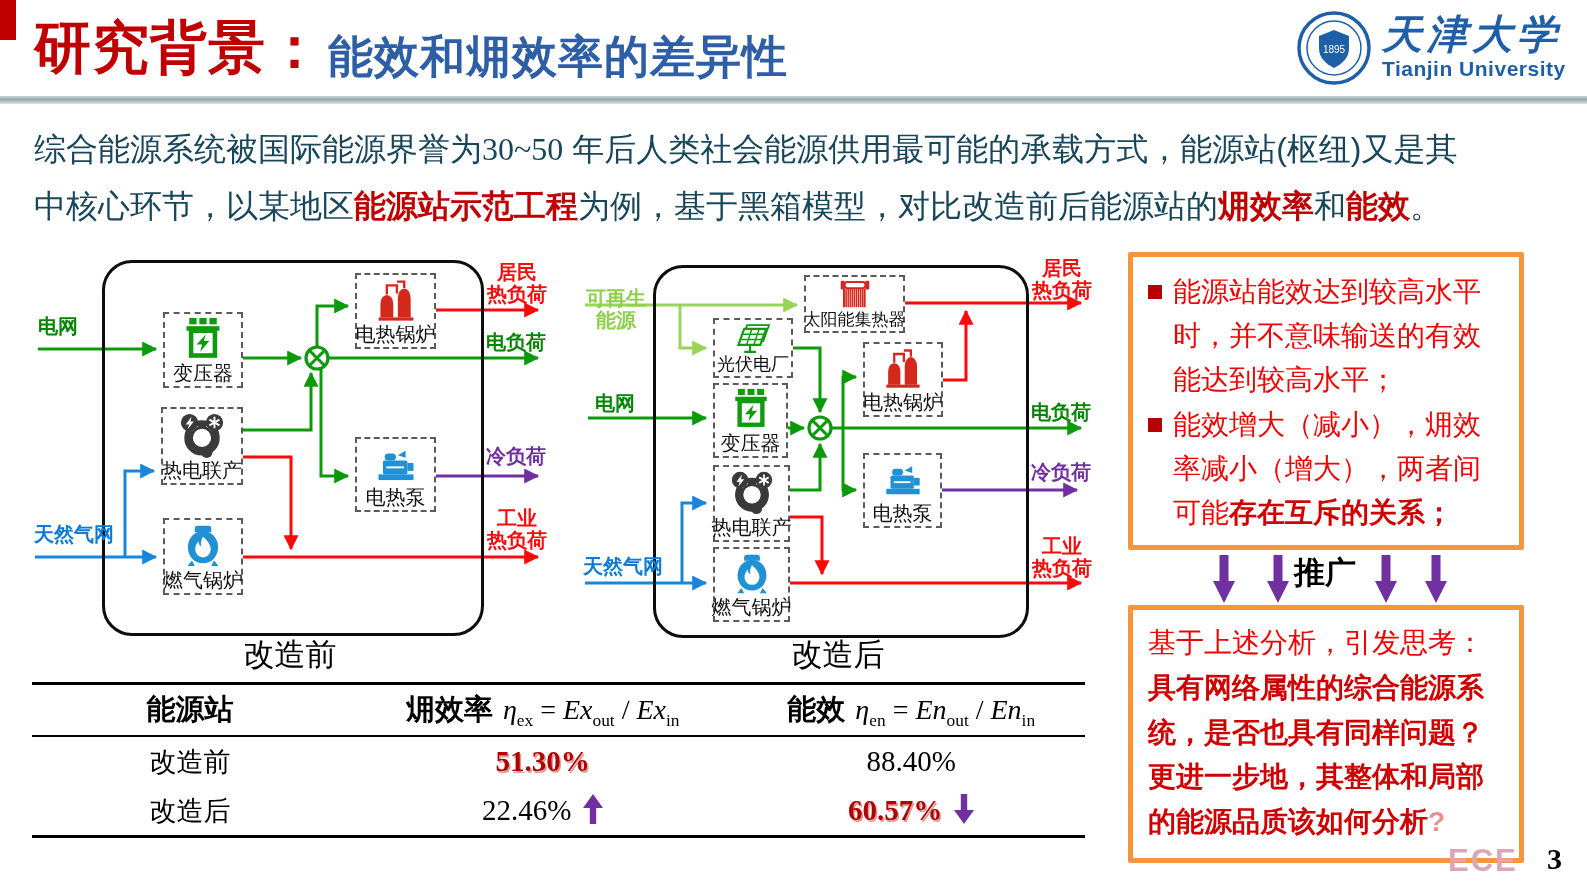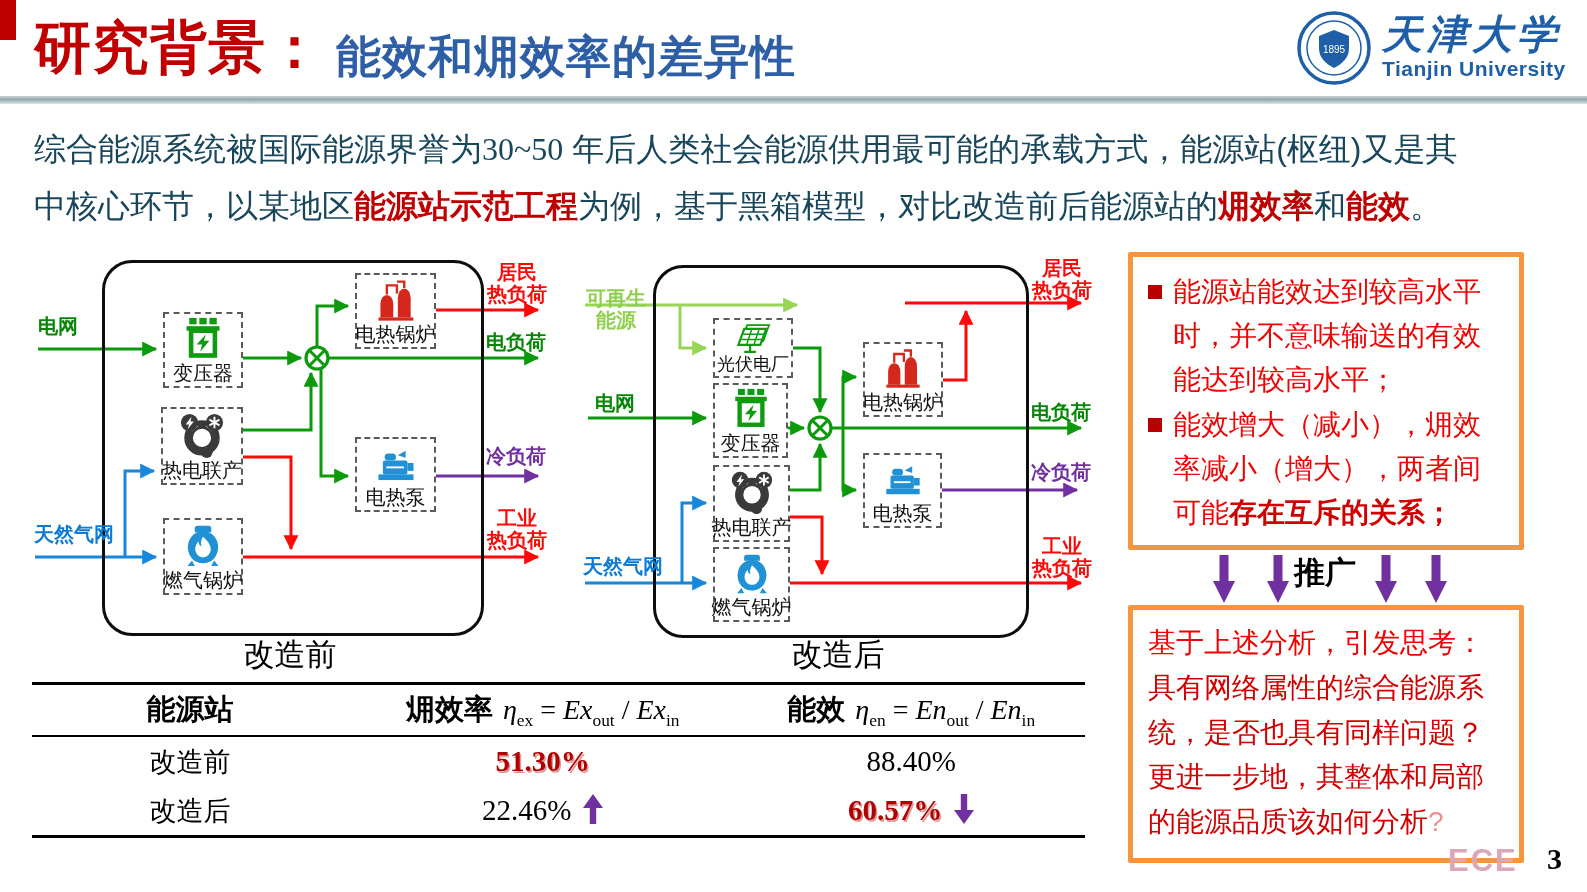--- a/index.html
+++ b/index.html
@@ -4,21 +4,21 @@
 <style>
   html,body{margin:0;padding:0;background:#888;}
   .slide{position:relative;width:1587px;height:892px;background:#fff;overflow:hidden;
          font-family:"Liberation Sans","DejaVu Sans",sans-serif;}
   .abs{position:absolute;}
 
   
   .corner-mark{position:absolute;left:0;top:0;width:16px;height:40px;background:#c00000;}
   .title-row{position:absolute;left:34px;top:10px;display:flex;align-items:flex-end;}
   .title-red{font-size:57px;font-weight:bold;color:#c00000;letter-spacing:1px;}
-  .title-blue{font-size:45px;font-weight:bold;color:#2d5ea6;margin-left:12px;letter-spacing:1px;}
+  .title-blue{font-size:45px;font-weight:bold;color:#2d5ea6;margin-left:4px;letter-spacing:1px;}
   .divider{position:absolute;left:0;top:96px;width:1587px;height:8px;
            background:linear-gradient(180deg,#c8d2d4 0%,#96a8ad 45%,#dde4e6 100%);}
   .logo{position:absolute;left:1296px;top:10px;display:flex;align-items:center;}
   .logo-text{margin-left:10px;}
   .logo-zh{font-family:"Liberation Serif","DejaVu Serif",serif;font-style:italic;font-weight:bold;
            font-size:40px;color:#1e5fa8;letter-spacing:5px;line-height:1;}
   .logo-en{font-size:21px;font-weight:bold;color:#1e5fa8;letter-spacing:0.5px;margin-top:2px;}
 
   
   .intro-line{position:absolute;left:34px;width:1530px;font-size:32px;color:#18465a;white-space:nowrap;}
@@ -59,21 +59,21 @@
   .opanel{position:absolute;border:5px solid #f6953e;background:#fff;box-sizing:border-box;border-radius:2px;}
   .panel1{left:1128px;top:252px;width:396px;height:298px;padding:13px 15px;}
   .brow{display:flex;}
   .bsq{flex:none;width:14px;height:14px;background:#b80000;margin:15px 11px 0 0;}
   .btxt{font-size:28px;line-height:1.58;color:#ee0404;}
   .btxt b{color:#d00000;}
   .promo{left:1128px;top:552px;width:396px;height:52px;position:absolute;}
   .promo-label{position:absolute;left:166px;top:0px;font-size:31px;font-weight:bold;color:#000;}
   .panel2{left:1128px;top:605px;width:396px;padding:11px 15px 13px;}
   .p2line{font-size:28px;line-height:1.6;color:#ee0404;}
-  .p2line.b{font-weight:normal;color:#d00000;}
+  .p2line.b{font-weight:bold;color:#d00000;}
   .qmark{color:#e89090;}
 
   
   .watermark{position:absolute;left:1448px;top:843px;font-size:31px;font-weight:800;
              color:#dba7b7;letter-spacing:2px;}
   .pageno{position:absolute;left:1547px;top:842px;font-family:"Liberation Serif","DejaVu Serif",serif;
           font-size:30px;font-weight:bold;color:#000;}
 </style>
 </head>
 <body>
@@ -286,20 +286,26 @@
       <polyline points="10,327 131,327" fill="none" stroke="#1886da" stroke-width="3" marker-end="url(#aB)"></polyline>
       <polyline points="107,327 107,247 131,247" fill="none" stroke="#1886da" stroke-width="3" marker-end="url(#aB)"></polyline>
       <g>
         <circle cx="245" cy="172" r="11" fill="#fff" stroke="#0c9a0c" stroke-width="3.2"></circle>
         <path d="M237.5,164.5 L252.5,179.5 M252.5,164.5 L237.5,179.5" stroke="#0c9a0c" stroke-width="3" fill="none"></path>
       </g>
     </svg>
 
     <div class="bigbox" style="left:78px;top:9px;width:370px;height:367px;"></div>
 
+    <div class="comp" style="left:229px;top:19px;width:101px;height:58px;">
+      <svg width="50" height="30">
+          <use href="#sym-solar"></use>
+        </svg>
+      <span class="comp-label small">太阳能集热器</span>
+    </div>
     <div class="comp" style="left:138px;top:62px;width:80px;height:60px;">
       <svg width="42" height="34">
           <use href="#sym-pv"></use>
         </svg>
       <span class="comp-label" style="font-size:18px;">光伏电厂</span>
     </div>
     <div class="comp" style="left:138px;top:127px;width:75px;height:75px;">
       <svg width="42" height="42">
           <use href="#sym-transformer"></use>
         </svg>

